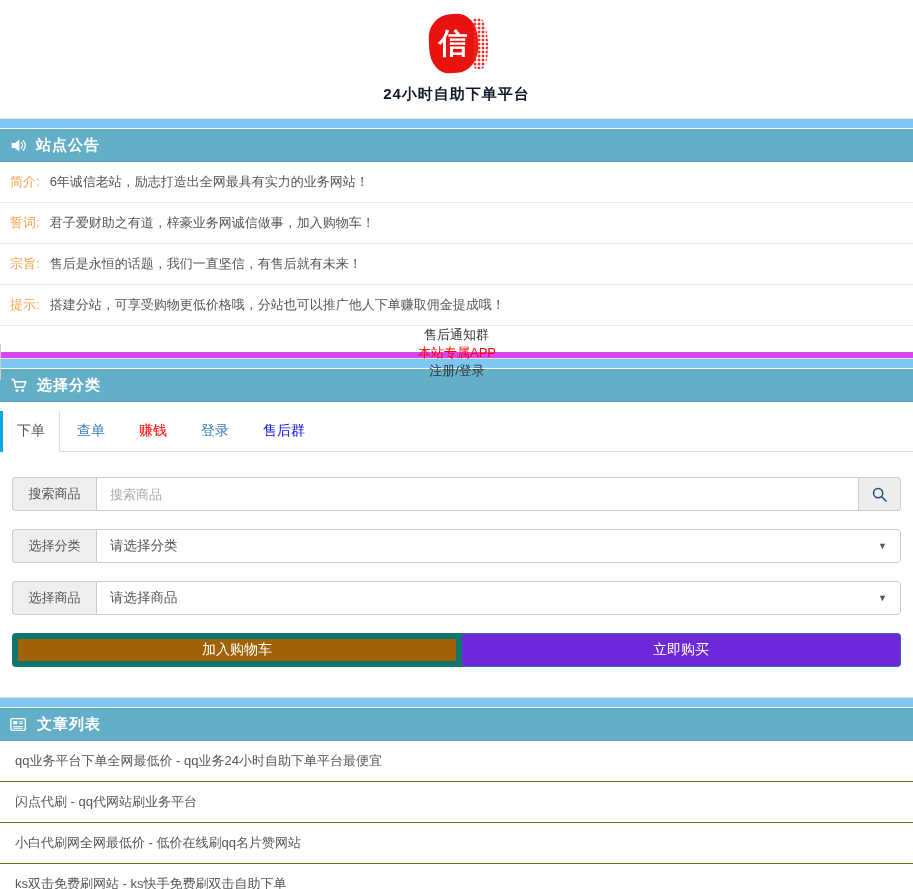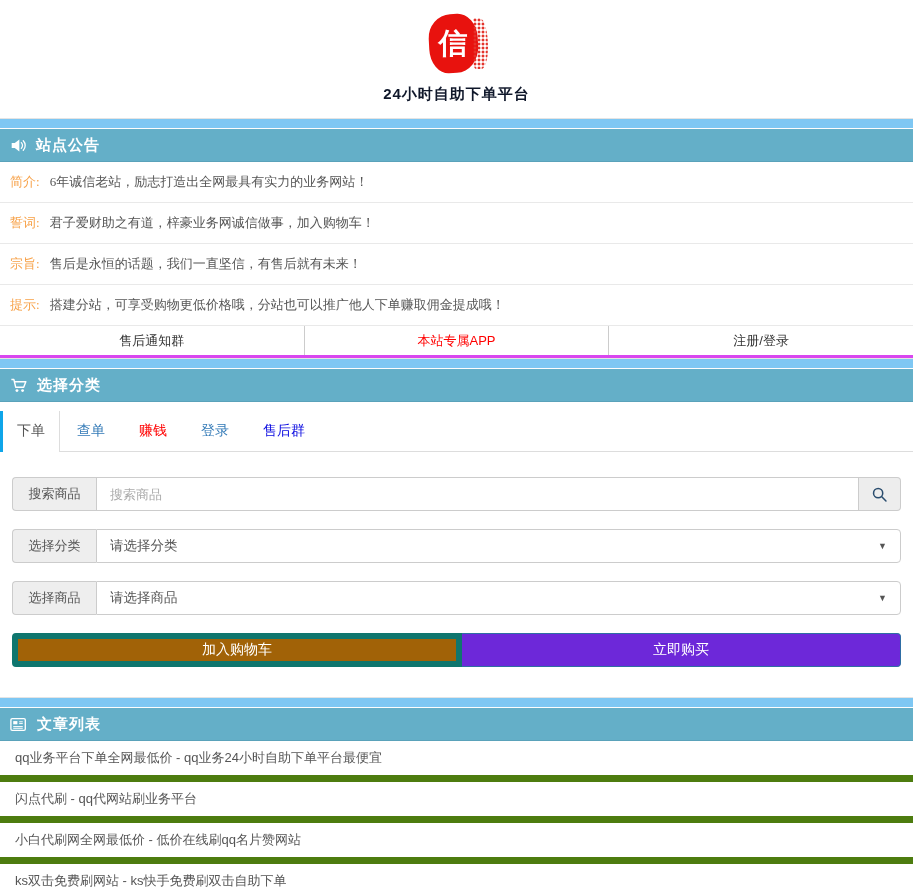--- a/index.html
+++ b/index.html
@@ -32,24 +32,24 @@
   
   .strip { height:11px; background:#7ec7f3; border-top:1px solid #e4e4e4; border-bottom:1px solid #fdfdfd; }
   .bar {
     height:33px; background:#64afc8; border-bottom:1px solid #5aa2ba;
     display:flex; align-items:center; gap:9px; padding-left:10px;
     font-size:15px; font-weight:bold; color:#fff; letter-spacing:1px;
   }
   .bar svg { flex:0 0 auto; }
 
   
-  .ann-row { height:41px; display:flex; align-items:center; padding-left:10px; border-bottom:1px solid #e9e9e9;font-family:Liberation Serif, serif; }
+  .ann-row { height:41px; display:flex; align-items:center; padding-left:10px; border-bottom:1px solid #e9e9e9; }
   .ann-label { color:#f7a148; margin-right:10px; }
   .ann-text { color:#555; }
-  .links-row { display:flex; height:32px; border-bottom:3px solid #d946ef; }
+  .links-row { display:flex; height:32px; border-bottom:6px solid #d946ef;flex-direction:column; }
   .link-cell {
     flex:1; display:flex; align-items:center; justify-content:center;
     font-size:13px; color:#333; cursor:pointer;
   }
   .link-cell + .link-cell { border-left:1px solid #ccc; }
 
   
   .tabs { display:flex; margin-top:9px; border-bottom:1px solid #ddd; }
   .tab { padding:11px 17px; font-size:14px; cursor:pointer; }
   .tab.active {
@@ -77,21 +77,21 @@
     padding:0 13px; font-size:13.5px; color:#555; cursor:pointer;
   }
   .caret { font-size:9px; color:#555; }
   .btn { flex:1; display:flex; align-items:center; justify-content:center; color:#fff; font-size:14px; cursor:pointer; }
   .btn-cart { background:#a16207; border:6px solid #0f766e; border-radius:4px 0 0 4px; }
   .btn-buy  { background:#6d28d9; border:1px solid #2e6da4; border-left:0; border-radius:0 4px 4px 0; }
 
   
   .article-row {
     height:41px; display:flex; align-items:center; padding-left:15px;
-    font-size:13px; color:#555; border-bottom:7px solid #4d7c0f; cursor:pointer;
+    font-size:13px; color:#555; border-bottom:1px solid #4d7c0f; cursor:pointer;
   }
 </style>
 </head>
 <body>
 
 <header class="site-header">
   <div class="logo">
     <div class="seal"></div>
     <div class="seal-tail"></div>
     <div class="seal-char">信</div>

